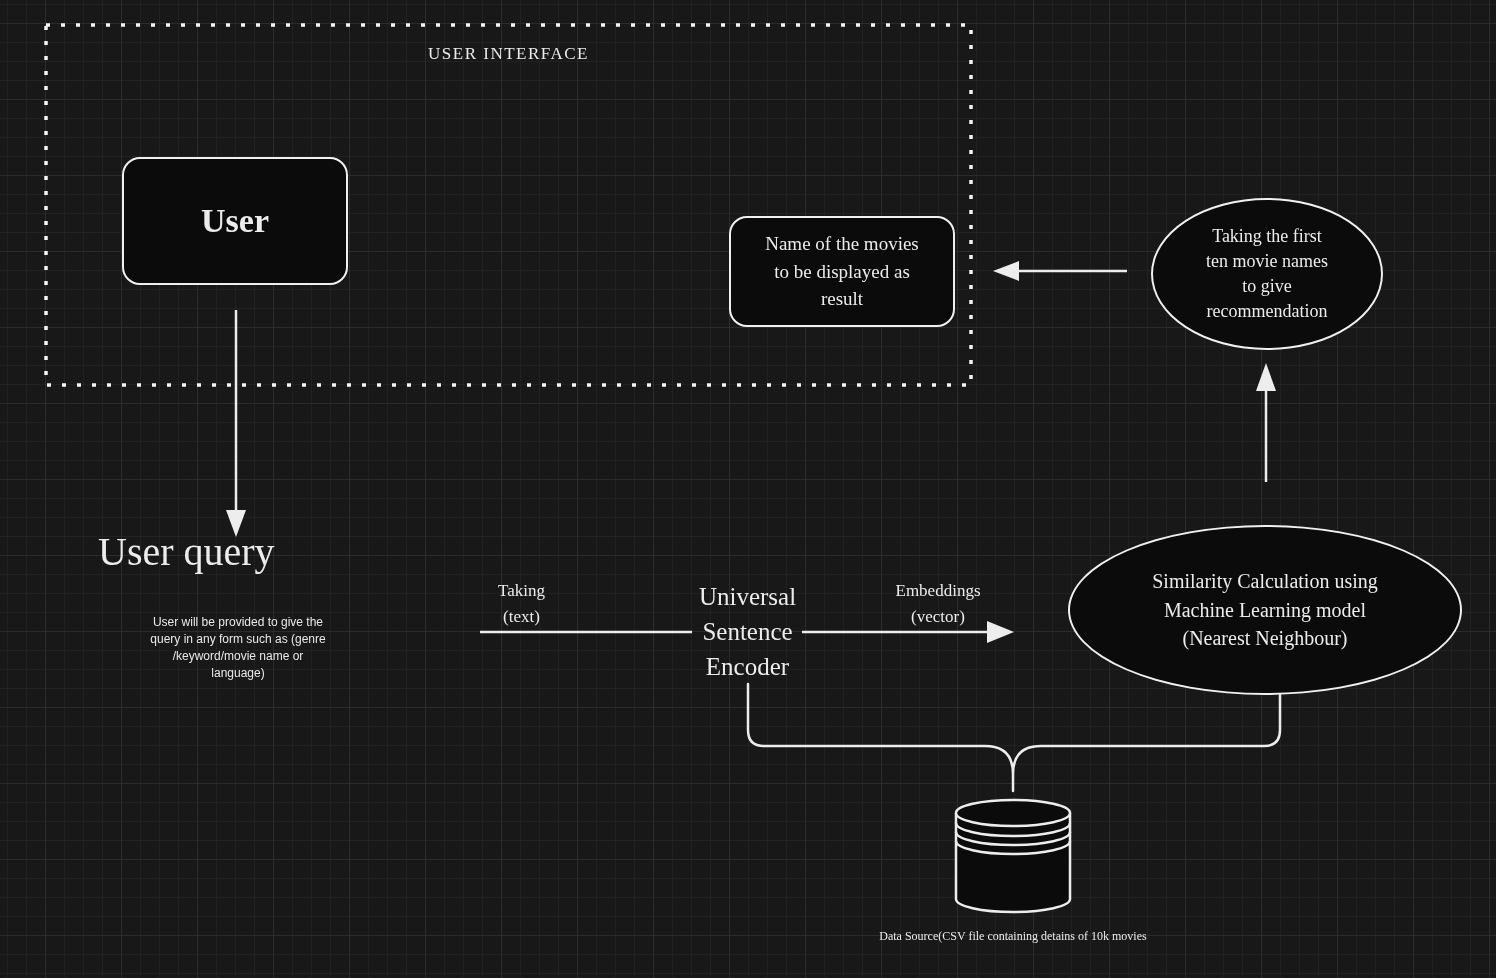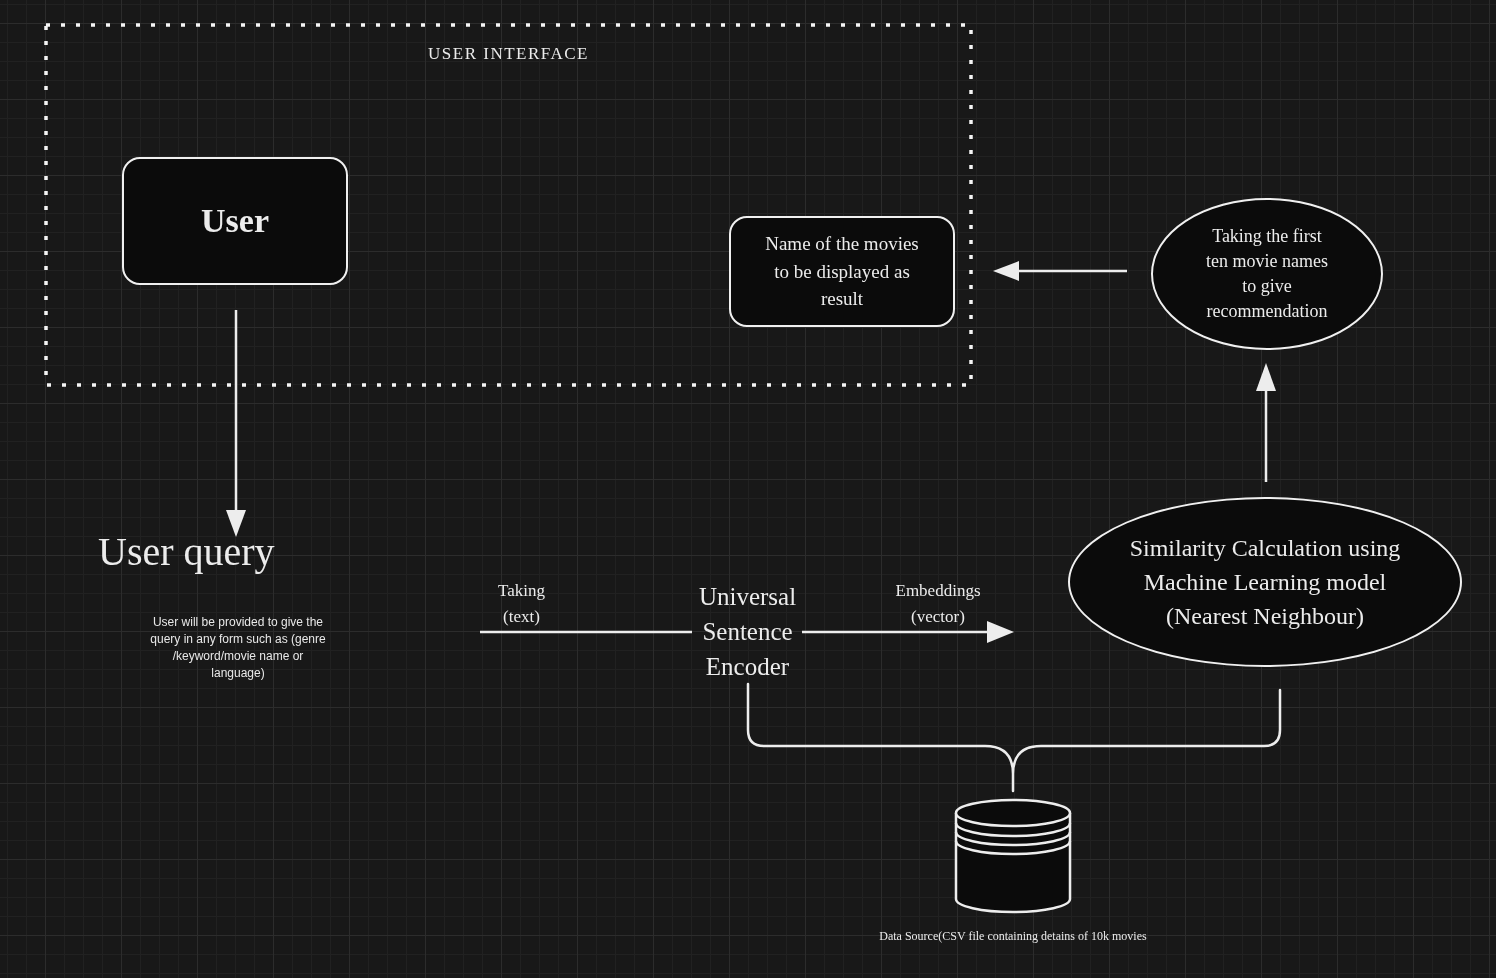--- a/index.html
+++ b/index.html
@@ -33,22 +33,22 @@
   }
 
   #ui-group-label{left:46px;top:44px;width:925px;text-align:center;
     font-size:17px;letter-spacing:1.5px;}
   #user-box{left:122px;top:157px;width:226px;height:128px;border-radius:18px;
     border-width:2.5px;font-size:34px;font-weight:bold;}
   #result-box{left:729px;top:216px;width:226px;height:111px;border-radius:18px;
     font-size:19px;line-height:1.45;padding:4px 8px;}
   #taking-ellipse{left:1151px;top:198px;width:232px;height:152px;
     font-size:18px;line-height:1.38;}
-  #similarity-ellipse{left:1068px;top:497px;width:394px;height:170px;
-    font-size:24px;line-height:1.42;}
+  #similarity-ellipse{left:1068px;top:525px;width:394px;height:170px;
+    font-size:20px;line-height:1.42;}
   #user-query-title{left:98px;top:528px;width:280px;text-align:left;
     font-size:40px;}
   #user-query-desc{left:58px;top:614px;width:360px;text-align:center;
     font-family:"Liberation Sans", sans-serif;font-size:12px;line-height:1.42;
     color:#e8e8e8;}
   #query-label{left:459px;top:578px;width:125px;text-align:center;
     font-size:17px;line-height:1.55;}
   #embeddings-label{left:874px;top:578px;width:128px;text-align:center;
     font-size:17px;line-height:1.55;}
   #encoder-label{left:670px;top:579px;width:155px;text-align:center;

